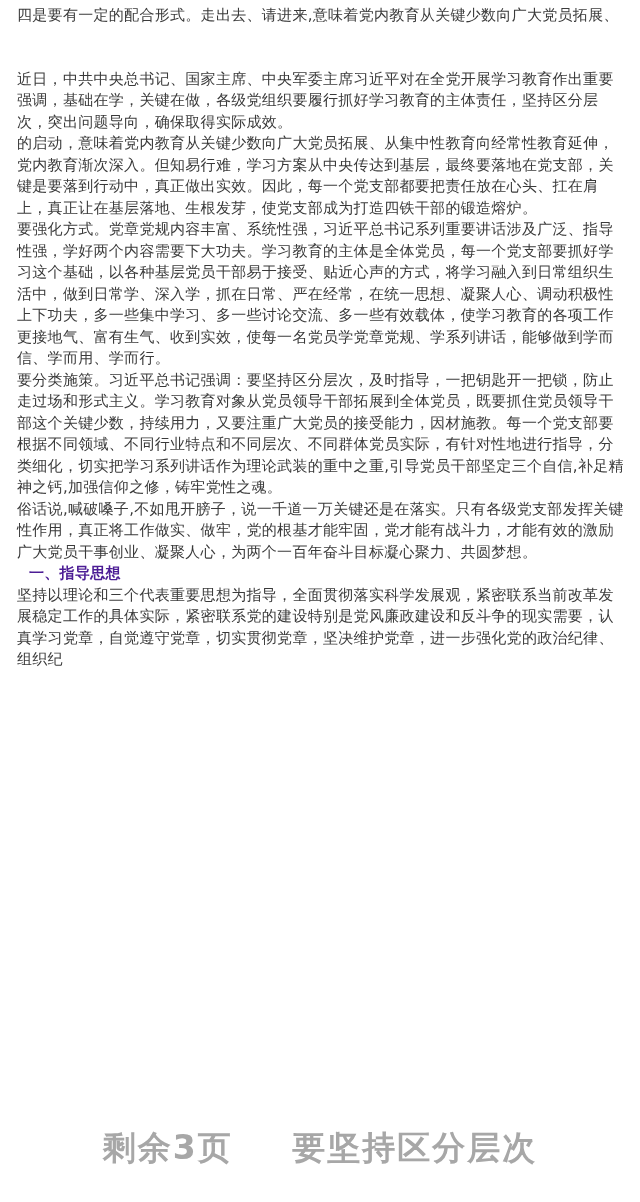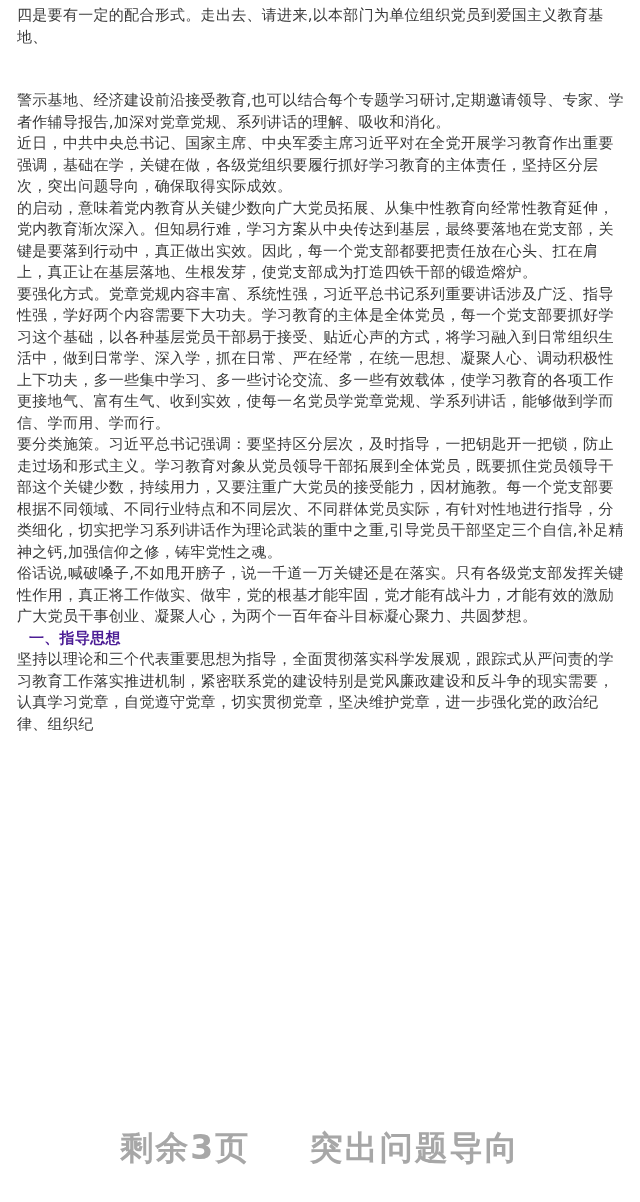--- a/index.html
+++ b/index.html
@@ -53,27 +53,26 @@
   }
   .preview-footer .download-hint {
     margin-left: 46px;
   }
 </style>
 </head>
 <body style="background: rgb(255, 255, 255);">
 
 <div class="page">
   <div class="doc-body" id="doc-body" style="color: rgb(58, 58, 58);">
-      <p class="gap-after">四是要有一定的配合形式。走出去、请进来,以本部门为单位组织党员到爱国主义教育基地、</p>
-      <p>警示基地、经济建设前沿接受教育,也可以结合每个专题学习研讨,定期邀请领导、专家、学者作辅导报告,加深对党章党规、系列讲话的理解、吸收和消化。</p>
+      <p class="gap-after">四是要有一定的配合形式。走出去、请进来,意味着党内教育从关键少数向广大党员拓展、</p>
       <p>近日，中共中央总书记、国家主席、中央军委主席习近平对在全党开展学习教育作出重要强调，基础在学，关键在做，各级党组织要履行抓好学习教育的主体责任，坚持区分层次，突出问题导向，确保取得实际成效。</p>
       <p>的启动，意味着党内教育从关键少数向广大党员拓展、从集中性教育向经常性教育延伸，党内教育渐次深入。但知易行难，学习方案从中央传达到基层，最终要落地在党支部，关键是要落到行动中，真正做出实效。因此，每一个党支部都要把责任放在心头、扛在肩上，真正让在基层落地、生根发芽，使党支部成为打造四铁干部的锻造熔炉。</p>
       <p>要强化方式。党章党规内容丰富、系统性强，习近平总书记系列重要讲话涉及广泛、指导性强，学好两个内容需要下大功夫。学习教育的主体是全体党员，每一个党支部要抓好学习这个基础，以各种基层党员干部易于接受、贴近心声的方式，将学习融入到日常组织生活中，做到日常学、深入学，抓在日常、严在经常，在统一思想、凝聚人心、调动积极性上下功夫，多一些集中学习、多一些讨论交流、多一些有效载体，使学习教育的各项工作更接地气、富有生气、收到实效，使每一名党员学党章党规、学系列讲话，能够做到学而信、学而用、学而行。</p>
       <p>要分类施策。习近平总书记强调：要坚持区分层次，及时指导，一把钥匙开一把锁，防止走过场和形式主义。学习教育对象从党员领导干部拓展到全体党员，既要抓住党员领导干部这个关键少数，持续用力，又要注重广大党员的接受能力，因材施教。每一个党支部要根据不同领域、不同行业特点和不同层次、不同群体党员实际，有针对性地进行指导，分类细化，切实把学习系列讲话作为理论武装的重中之重,引导党员干部坚定三个自信,补足精神之钙,加强信仰之修，铸牢党性之魂。</p>
       <p>俗话说,喊破嗓子,不如甩开膀子，说一千道一万关键还是在落实。只有各级党支部发挥关键性作用，真正将工作做实、做牢，党的根基才能牢固，党才能有战斗力，才能有效的激励广大党员干事创业、凝聚人心，为两个一百年奋斗目标凝心聚力、共圆梦想。</p>
       <p class="heading">一、指导思想</p>
-      <p>坚持以理论和三个代表重要思想为指导，全面贯彻落实科学发展观，跟踪式从严问责的学习教育工作落实推进机制，紧密联系党的建设特别是党风廉政建设和反斗争的现实需要，认真学习党章，自觉遵守党章，切实贯彻党章，坚决维护党章，进一步强化党的政治纪律、组织纪</p>
+      <p>坚持以理论和三个代表重要思想为指导，全面贯彻落实科学发展观，紧密联系当前改革发展稳定工作的具体实际，紧密联系党的建设特别是党风廉政建设和反斗争的现实需要，认真学习党章，自觉遵守党章，切实贯彻党章，坚决维护党章，进一步强化党的政治纪律、组织纪</p>
     </div>
   <div class="preview-footer" style="color: rgb(167, 167, 167);">
     <span class="remaining">剩余3页</span>
-    <span class="download-hint">突出问题导向</span>
+    <span class="download-hint">要坚持区分层次</span>
   </div>
 </div>
 
 </body></html>

